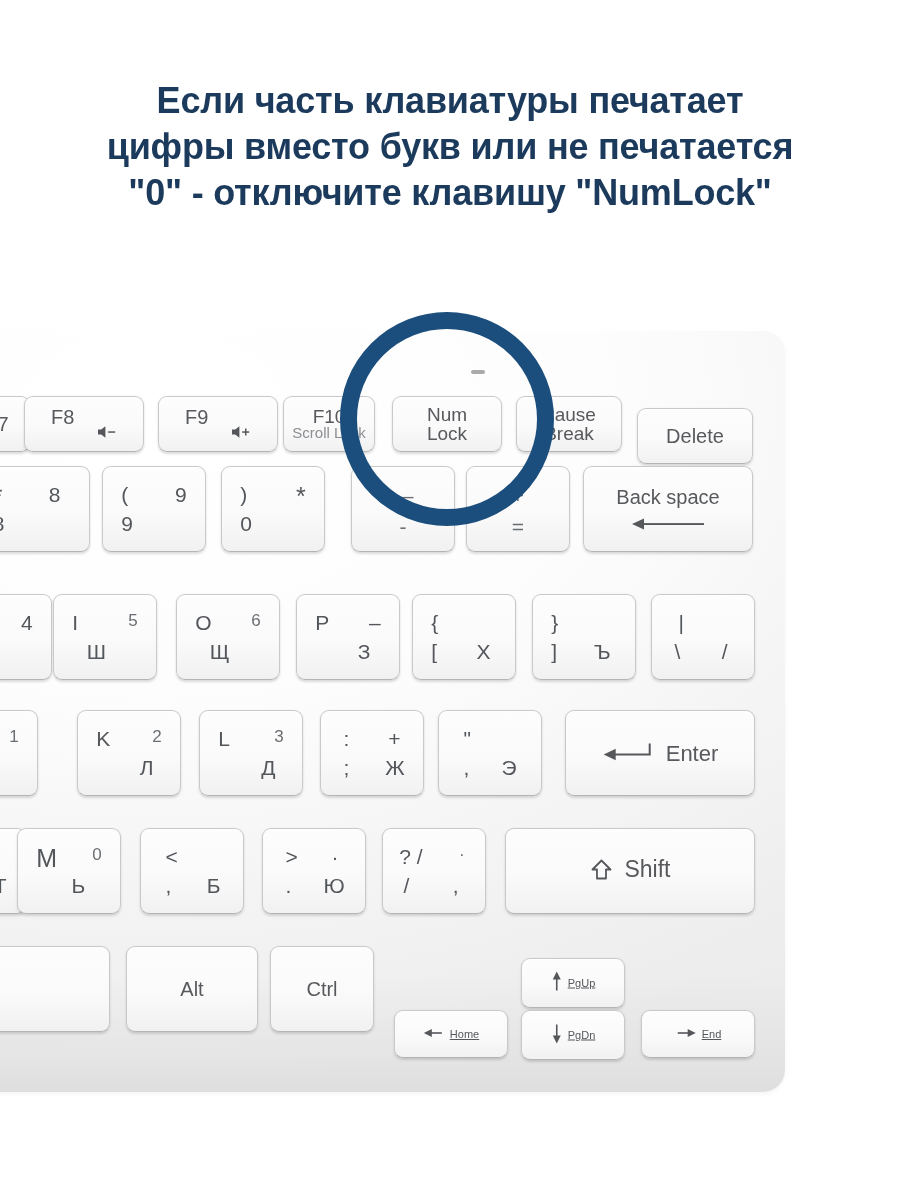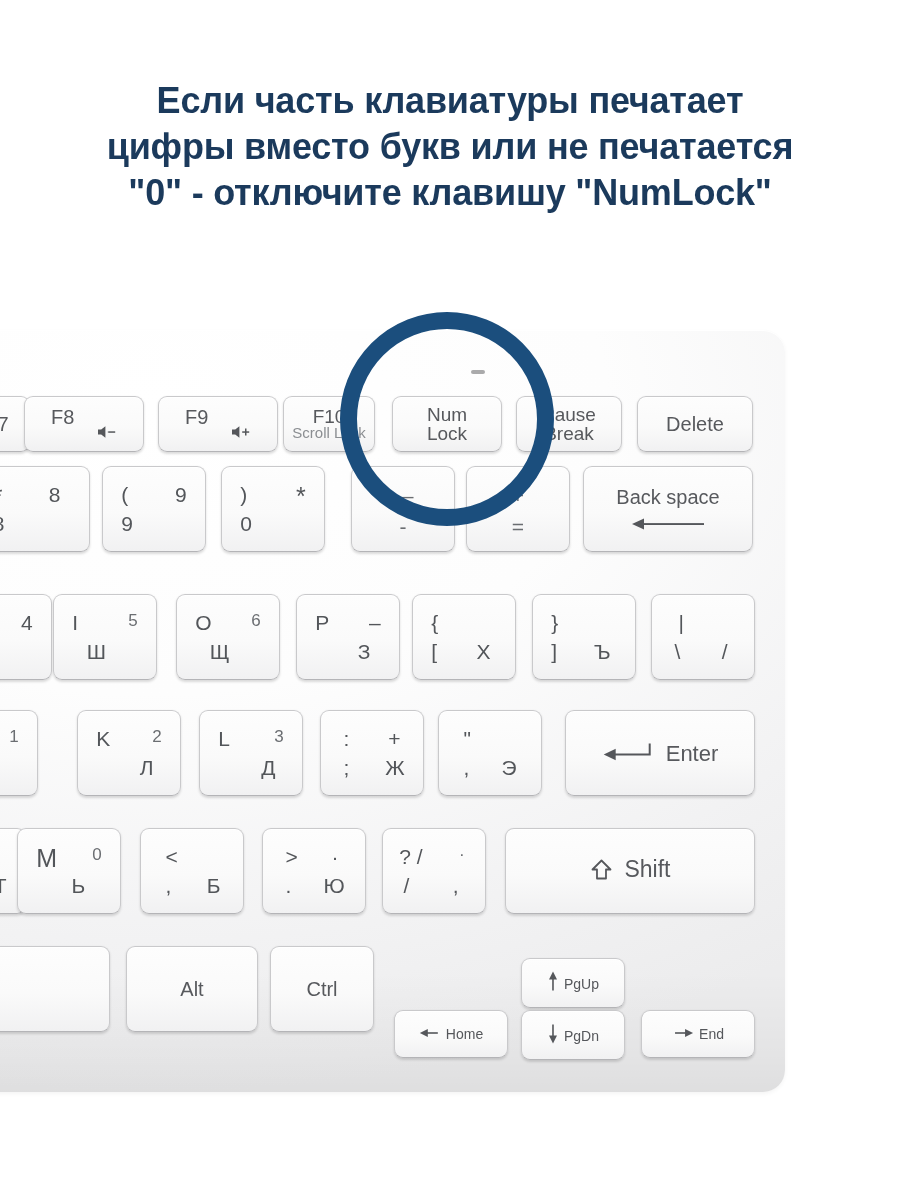--- a/index.html
+++ b/index.html
@@ -100,21 +100,21 @@
     text-align: center;
   }
   .ctrtop { top: 33%; left: 50%; transform: translate(-50%,-50%); }
   .ctrbot { top: 70%; left: 50%; transform: translate(-50%,-50%); }
 
   .f-main { font-size: 21px; }
   .f-sub  { font-size: 17px; color: #6b6e72; }
   .f-big  { font-size: 25px; }
   .f-name { font-size: 20px; color: #57595d; }
   .f-tiny { font-size: 15px; color: #8b8e92; }
-  .f-nav  { font-size: 14px; color: #55575b; }
+  .f-nav  { font-size: 11px; color: #55575b; text-decoration: underline; }
 
   .two-line { text-align: center; line-height: 1.2; font-size: 19px; }
 
   
   .circle {
     position: absolute;
     left: 340px; top: 312px;
     width: 214px; height: 214px;
     border: 17px solid #1b4e7d;
     border-radius: 50%;
@@ -176,21 +176,21 @@
       </span>
     </div>
 
     <div class="key" style="left:516px; top:396px; width:106px; height:56px;">
       <span class="lbl two-line ctr" style="color:#57595d;">
         <span>Pause</span><br>
         <span>Break</span>
       </span>
     </div>
 
-    <div class="key" style="left:637px; top:396px; width:116px; height:56px;">
+    <div class="key" style="left:637px; top:408px; width:116px; height:56px;">
       <span class="lbl ctr f-name">Delete</span>
     </div>
 
     <div class="key" style="left:-42px; top:466px; width:132px; height:86px;">
       <span class="lbl tl f-big" style="left:26%;">*</span>
       <span class="lbl tr f-main" style="right:22%;">8</span>
       <span class="lbl bl f-main" style="left:26%;">8</span>
     </div>
 
     <div class="key" style="left:102px; top:466px; width:104px; height:86px;">

